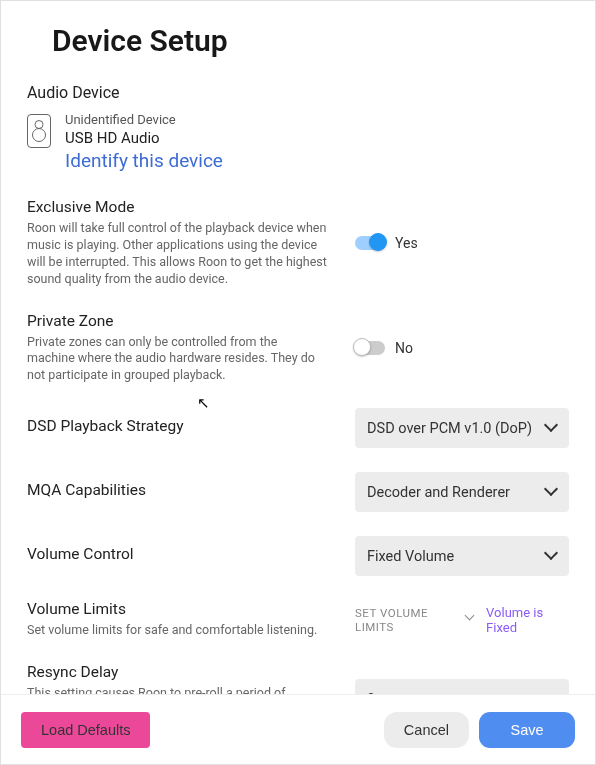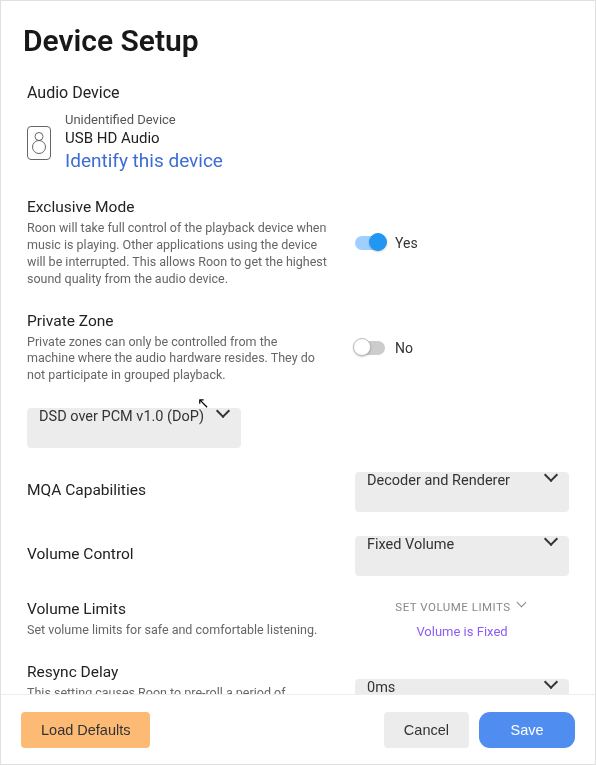--- a/index.html
+++ b/index.html
@@ -17,20 +17,21 @@
     height: 765px;
     background: #fff;
     position: relative;
     border: 1px solid #e0e0e0;
   }
   .title {
     font-size: 30px;
     font-weight: 600;
     color: #181818;
     padding: 22px 0 0 22px;
+    margin-left: 29px;
   }
   .content {
     position: absolute;
     top: 70px;
     left: 0;
     right: 0;
     bottom: 70px;
     overflow-y: auto;
     padding: 12px 26px 0 26px;
   }
@@ -39,21 +40,21 @@
   .content::-webkit-scrollbar-track { background: transparent; }
   .section { margin-bottom: 26px; }
   .section-title {
     font-size: 16px;
     font-weight: 400;
     color: #222;
     margin-bottom: 6px;
   }
   .device-row {
     display: flex;
-    align-items: center;
+    align-items: flex-start;
     gap: 14px;
     margin-top: 10px;
   }
   .device-icon {
     width: 24px;
     height: 34px;
     border: 1.5px solid #666;
     border-radius: 4px;
     position: relative;
     flex-shrink: 0;
@@ -138,20 +139,21 @@
   .toggle-text {
     font-size: 14px;
     color: #333;
   }
   .select {
     width: 214px;
     height: 40px;
     background: #ececec;
     border-radius: 4px;
     display: flex;
+    align-items: center;
     justify-content: space-between;
     padding: 0 12px;
     font-size: 14.5px;
     color: #333;
     cursor: pointer;
   }
   .chev {
     width: 12px; height: 12px;
     position: relative;
   }
@@ -163,21 +165,21 @@
     border-bottom: 2px solid #333;
     transform: rotate(45deg);
     top: -2px; left: 1px;
   }
   .chev.small::before {
     width: 6px; height: 6px;
     border-width: 1.5px;
     border-color: #888;
   }
   .vol-limits-right {
-    display: flex; flex-direction: column; align-items: flex-start; gap: 6px;
+    display: flex; flex-direction: row; align-items: flex-start; gap: 6px;
   }
   .set-limits {
     font-size: 11.5px;
     letter-spacing: 0.5px;
     color: #888;
     display: flex; align-items: center; gap: 6px;
     cursor: pointer;
   }
   .fixed-text {
     font-size: 13px;
@@ -196,23 +198,23 @@
   }
   .btn {
     height: 36px;
     padding: 0 20px;
     border-radius: 4px;
     font-size: 14.5px;
     display: flex; align-items: center; justify-content: center;
     cursor: pointer;
     border: none;
   }
-  .btn-defaults { background: #fdba74; color: #333; }
+  .btn-defaults { background: #ec4899; color: #333; }
   .spacer { flex: 1; }
-  .btn-cancel { background: #ececec; color: #333; }
+  .btn-cancel { background: #ececec; color: #333; border-radius: 13px; }
   .btn-save { background: #4f8ef0; color: #fff; min-width: 96px; border-radius: 11px; }
   .cursor {
     position: absolute;
     top: 393px; left: 196px;
     font-size: 15px;
     pointer-events: none;
     color: #000;
   }
 </style>
 </head>
@@ -255,20 +257,23 @@
       </div>
       <div class="right">
         <div class="toggle">
             <div class="knob"></div>
           </div>
         <span class="toggle-text">No</span>
       </div>
     </div>
 
     <div class="row">
+      <div class="left">
+        <div class="label">DSD Playback Strategy</div>
+      </div>
       <div class="select">
         <span>DSD over PCM v1.0 (DoP)</span>
         <span class="chev"></span>
       </div>
     </div>
 
     <div class="row">
       <div class="left">
         <div class="label">MQA Capabilities</div>
       </div>

